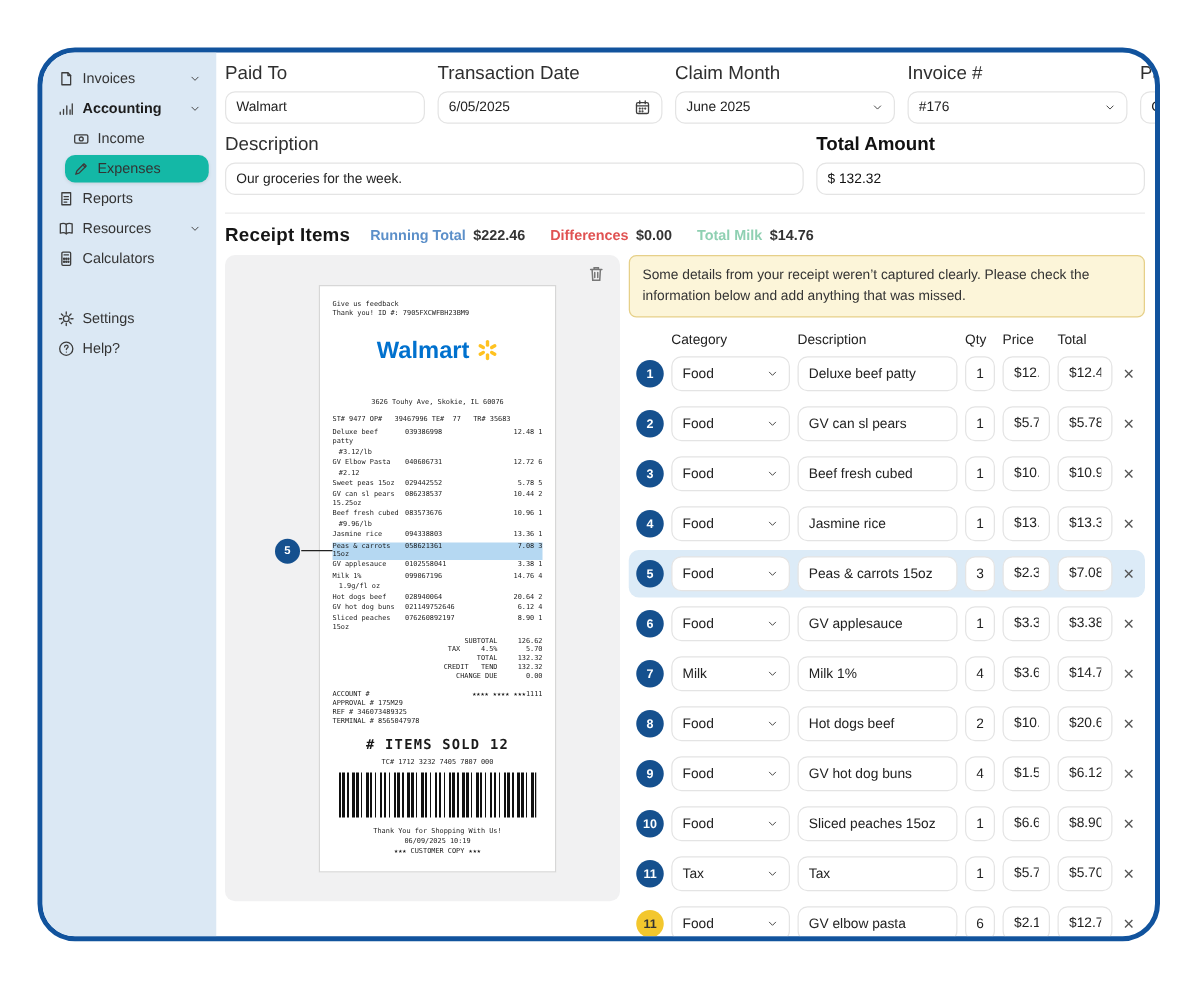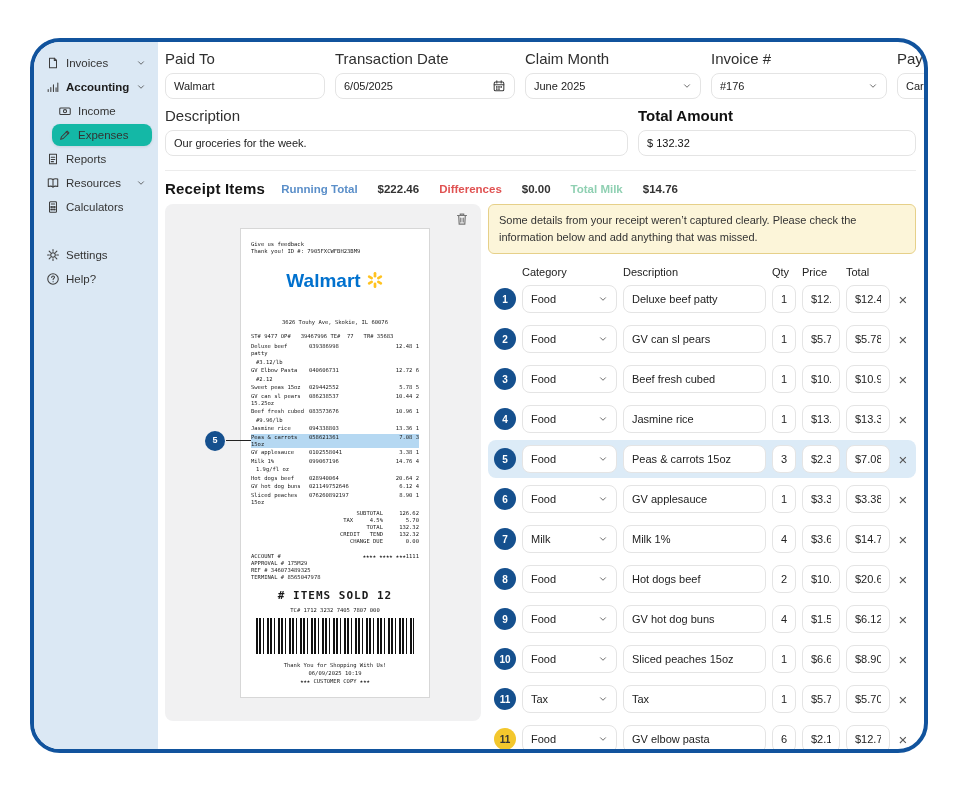--- a/index.html
+++ b/index.html
@@ -7,21 +7,21 @@
   body {
     width:958px; height:791px; position:relative; background:#fff;
     font-family:"Liberation Sans", sans-serif; color:#222;
   }
   .app {
     position:absolute; left:30px; top:38px; width:898px; height:715px;
     border:4px solid #11539d; border-radius:30px; overflow:hidden;
     display:flex; background:#fff;
   }
   
-  .sidebar { width:124px; flex:none; background:#dbe8f4; padding:10px 6px 0 6px; }
+  .sidebar { width:139px; flex:none; background:#dbe8f4; padding:10px 6px 0 6px; }
   .side-item {
     display:flex; align-items:center; gap:6px; height:22px; padding:2px 6px;
     border-radius:8px; font-size:11.5px; color:#333; margin-bottom:2px; cursor:pointer;
   }
   .side-item.indent { margin-left:12px; }
   .side-item.bold span.lbl { font-weight:700; color:#1c1c1c; }
   .side-item.selected { background:#14b8a6; box-shadow:0 1px 3px rgba(0,0,0,.10); }
   .side-footer { margin-top:26px; }
   .icon { display:inline-flex; width:14px; height:14px; flex:none; align-items:center; justify-content:center; }
   .icon svg { width:100%; height:100%; }
@@ -35,21 +35,21 @@
   .shell {
     height:26px; border:1px solid #e4e4e4; border-radius:8px; background:#fff;
     display:flex; align-items:center; padding:0 8px; gap:6px;
   }
   .bare { border:none; outline:none; background:transparent; flex:1; min-width:0;
     font-family:"Liberation Sans",sans-serif; font-size:11px; color:#222; padding:0; }
   .bare.bold { font-weight:400; color:#111; }
   .divider { border-top:1px solid #ececec; margin:14px 0 0; }
   .section-header { display:flex; align-items:center; gap:16px; margin:9px 0 7px; }
   .section-header h2 { margin:0; font-size:15px; color:#151515; letter-spacing:.2px; }
-  .stat { font-size:11.5px; display:inline-flex; gap:20px; align-items:baseline; }
+  .stat { font-size:11.5px; display:inline-flex; gap:6px; align-items:baseline; }
   .stat .sl { font-weight:600; }
   .stat .sv { color:#333; font-weight:600; }
   
   .content { display:flex; gap:7px; align-items:flex-start; }
   .receipt-panel { position:relative; width:316px; height:517px; flex:none; background:#f1f1f2; border-radius:8px; }
   .trash { position:absolute; top:7px; right:10px; width:18px; height:18px; background:none; border:none; padding:0; cursor:pointer; }
   .trash svg { width:16px; height:16px; }
   .paper {
     position:absolute; left:75px; top:24px; width:190px; min-height:470px;
     background:#fff; border:1px solid #d7d7d7; padding:12px 10px;

